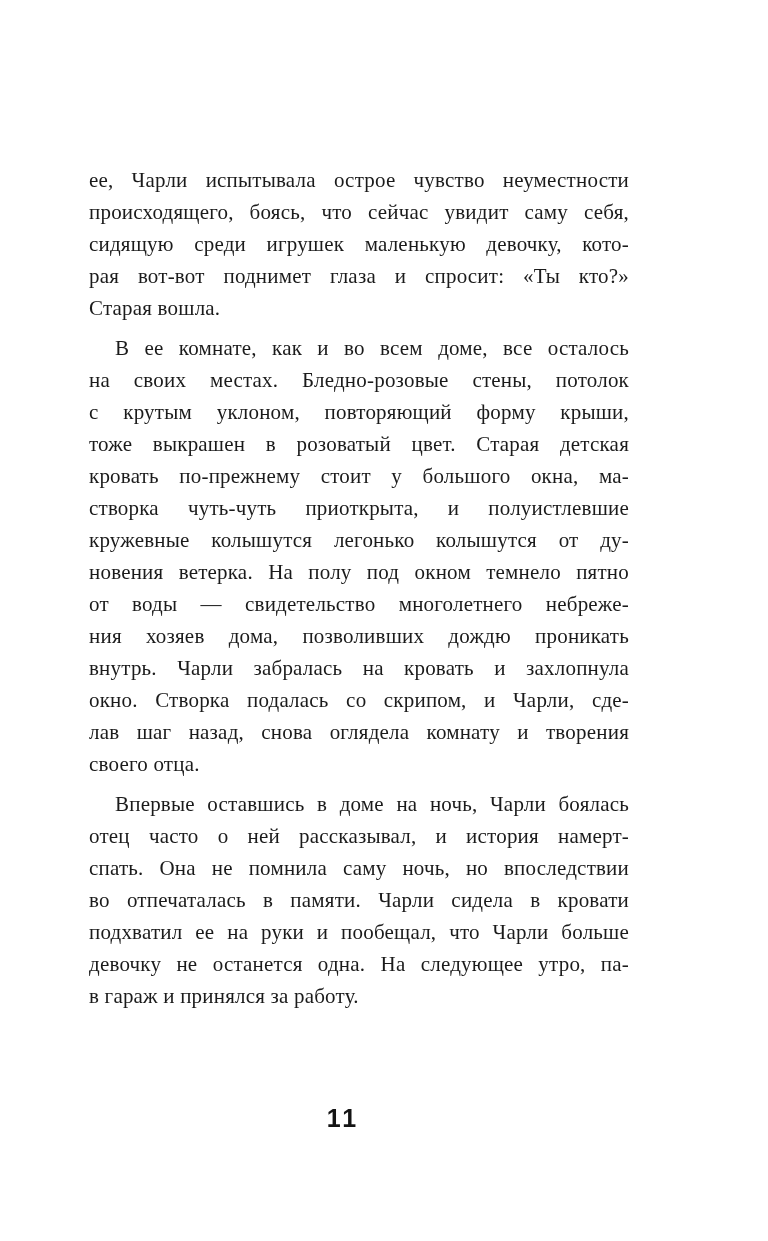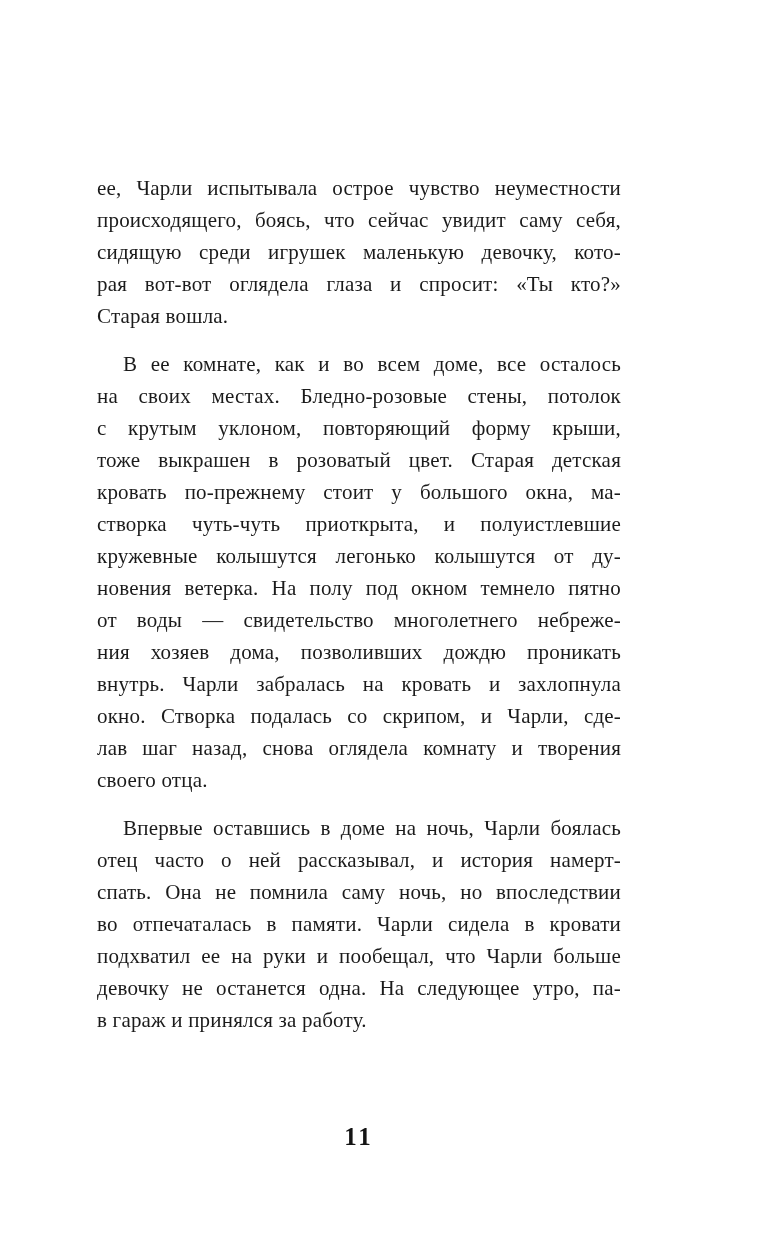--- a/index.html
+++ b/index.html
@@ -17,21 +17,21 @@
   }
   .text-block {
     position: absolute;
     left: 81px;
     top: 156px;
     width: 556px;
     color: #1b1b1b;
     font-size: 21px;
   }
   .paragraph {
-    margin: 16px;
+    margin: 8px;
     padding: 0;
   }
   .line {
     height: 32px;
     line-height: 32px;
     text-align: justify;
     text-align-last: justify;
     text-justify: inter-word;
     letter-spacing: 0.2px;
     overflow: hidden;
@@ -39,41 +39,40 @@
   }
   .line.last {
     text-align-last: left;
   }
   .line.indent {
     text-indent: 26px;
   }
   .page-number {
     position: absolute;
     top: 1104px;
-    left: 81px;
+    left: 65px;
     width: 556px;
     text-align: center;
-    font-family: Liberation Serif, serif;
+    font-family: Liberation Sans, sans-serif;
     font-weight: bold;
     font-size: 25px;
     letter-spacing: 3px;
     color: #141414;
-    margin-top: 19px;
   }
 </style>
 </head>
 <body>
 
 <div class="page">
   <div class="text-block">
       <div class="paragraph">
         <div class="line">ее, Чарли испытывала острое чувство неуместности</div>
         <div class="line">происходящего, боясь, что сейчас увидит саму себя,</div>
         <div class="line">сидящую среди игрушек маленькую девочку, кото-</div>
-        <div class="line">рая вот-вот оглядела глаза и спросит: «Ты кто?»</div>
+        <div class="line">рая вот-вот поднимет глаза и спросит: «Ты кто?»</div>
         <div class="line last">Старая вошла.</div>
       </div>
       <div class="paragraph">
         <div class="line indent">В ее комнате, как и во всем доме, все осталось</div>
         <div class="line">на своих местах. Бледно-розовые стены, потолок</div>
         <div class="line">с крутым уклоном, повторяющий форму крыши,</div>
         <div class="line">тоже выкрашен в розоватый цвет. Старая детская</div>
         <div class="line">кровать по-прежнему стоит у большого окна, ма-</div>
         <div class="line">створка чуть-чуть приоткрыта, и полуистлевшие</div>
         <div class="line">кружевные колышутся легонько колышутся от ду-</div>

